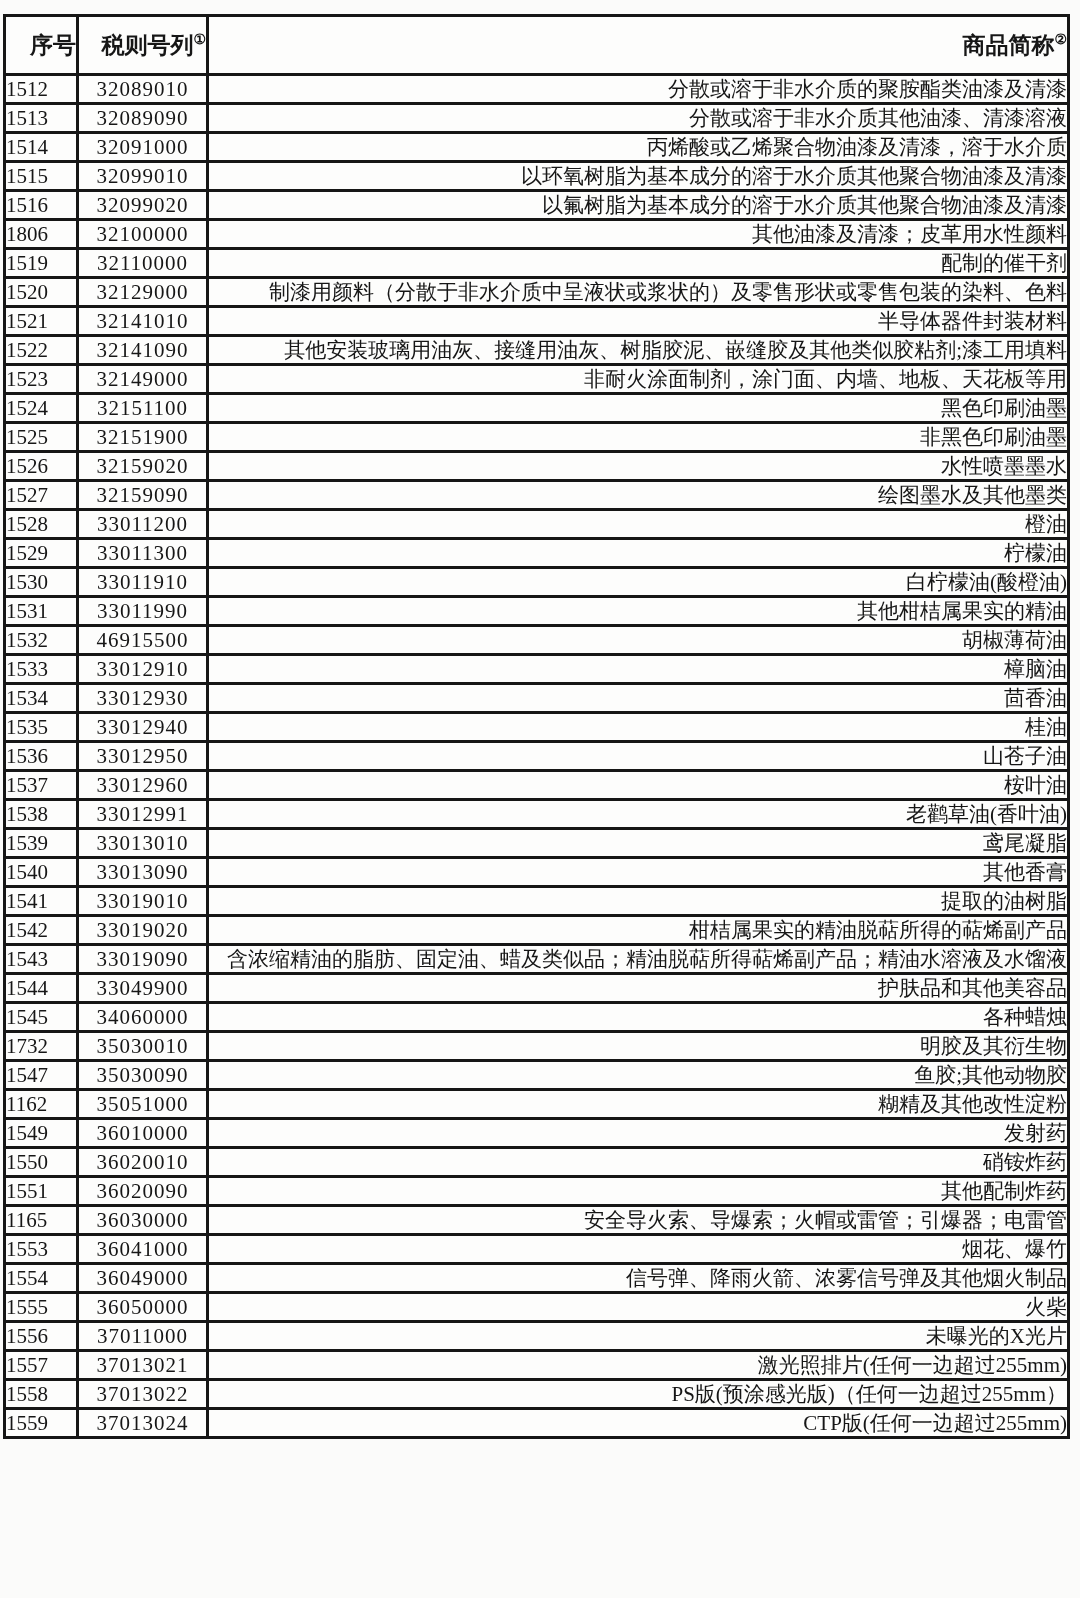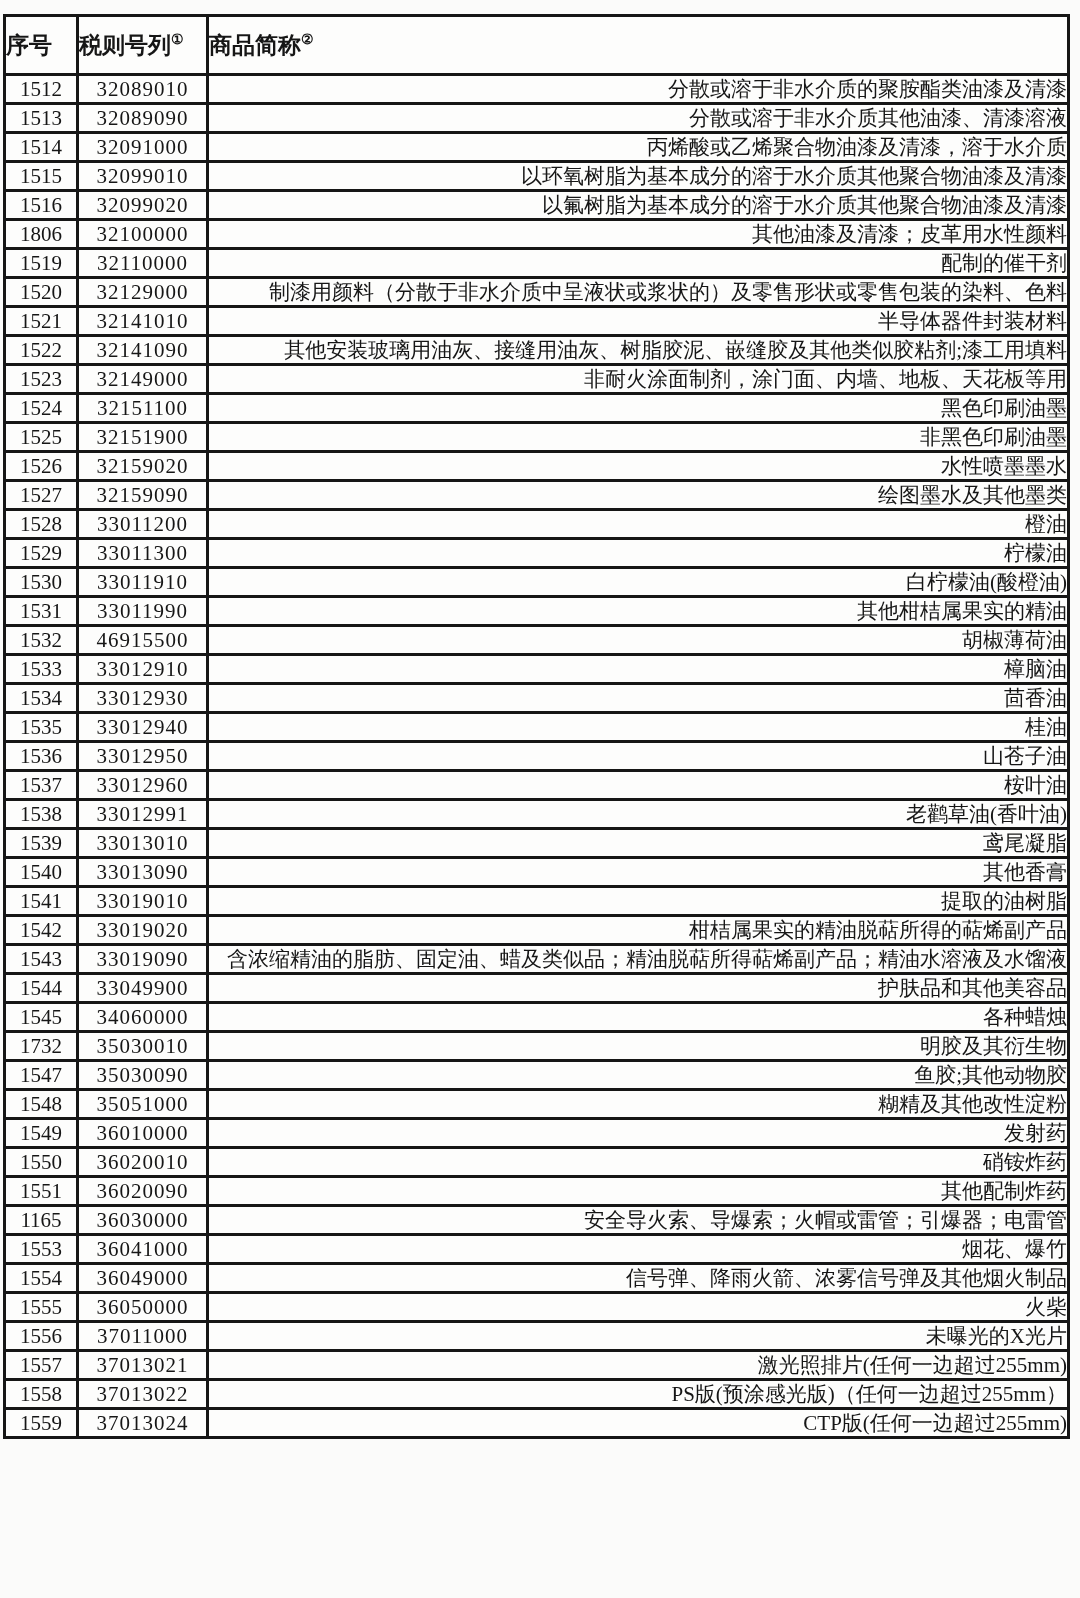--- a/index.html
+++ b/index.html
@@ -30,36 +30,36 @@
   }
   .doc-table th,
   .doc-table td {
     border: 3px solid #161616;
     overflow: hidden;
   }
   .doc-table th {
     height: 56px;
     font-size: 23px;
     font-weight: bold;
-    text-align: left;
+    text-align: right;
     vertical-align: middle;
     padding: 0;
   }
   .doc-table th sup {
     font-size: 14px;
     line-height: 0;
     vertical-align: super;
   }
   .doc-table td {
     font-size: 21px;
     line-height: 26px;
     vertical-align: middle;
     padding: 0;
   }
-  .col-no   { text-align: center; }
+  .col-no   { text-align: left; }
   .col-code { text-align: center; letter-spacing: 1px; }
   .col-name {
     text-align: right;
     padding: 0 8px 0 6px;
   }
 </style>
 </head>
 <body>
 
 <div class="page">
@@ -246,21 +246,21 @@
           <td class="col-no">1732</td>
           <td class="col-code">35030010</td>
           <td class="col-name">明胶及其衍生物</td>
         </tr>
         <tr>
           <td class="col-no">1547</td>
           <td class="col-code">35030090</td>
           <td class="col-name">鱼胶;其他动物胶</td>
         </tr>
         <tr>
-          <td class="col-no">1548</td>
+          <td class="col-no">1162</td>
           <td class="col-code">35051000</td>
           <td class="col-name">糊精及其他改性淀粉</td>
         </tr>
         <tr>
           <td class="col-no">1549</td>
           <td class="col-code">36010000</td>
           <td class="col-name">发射药</td>
         </tr>
         <tr>
           <td class="col-no">1550</td>

